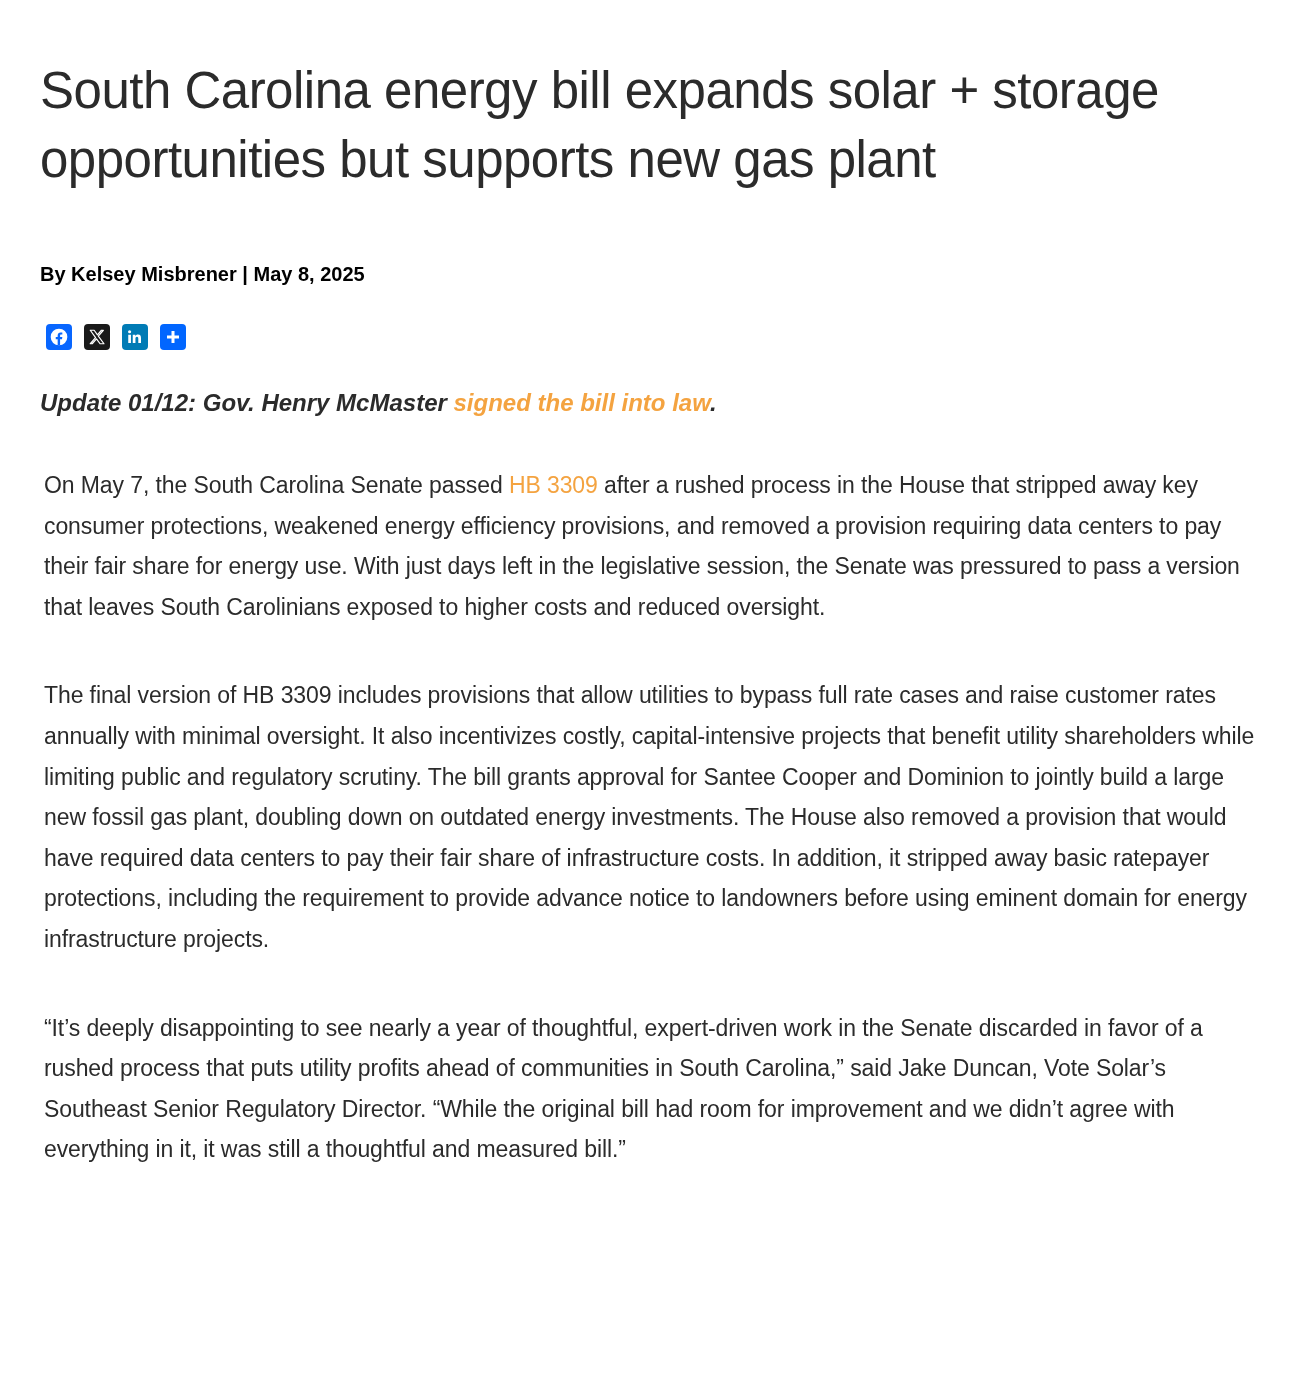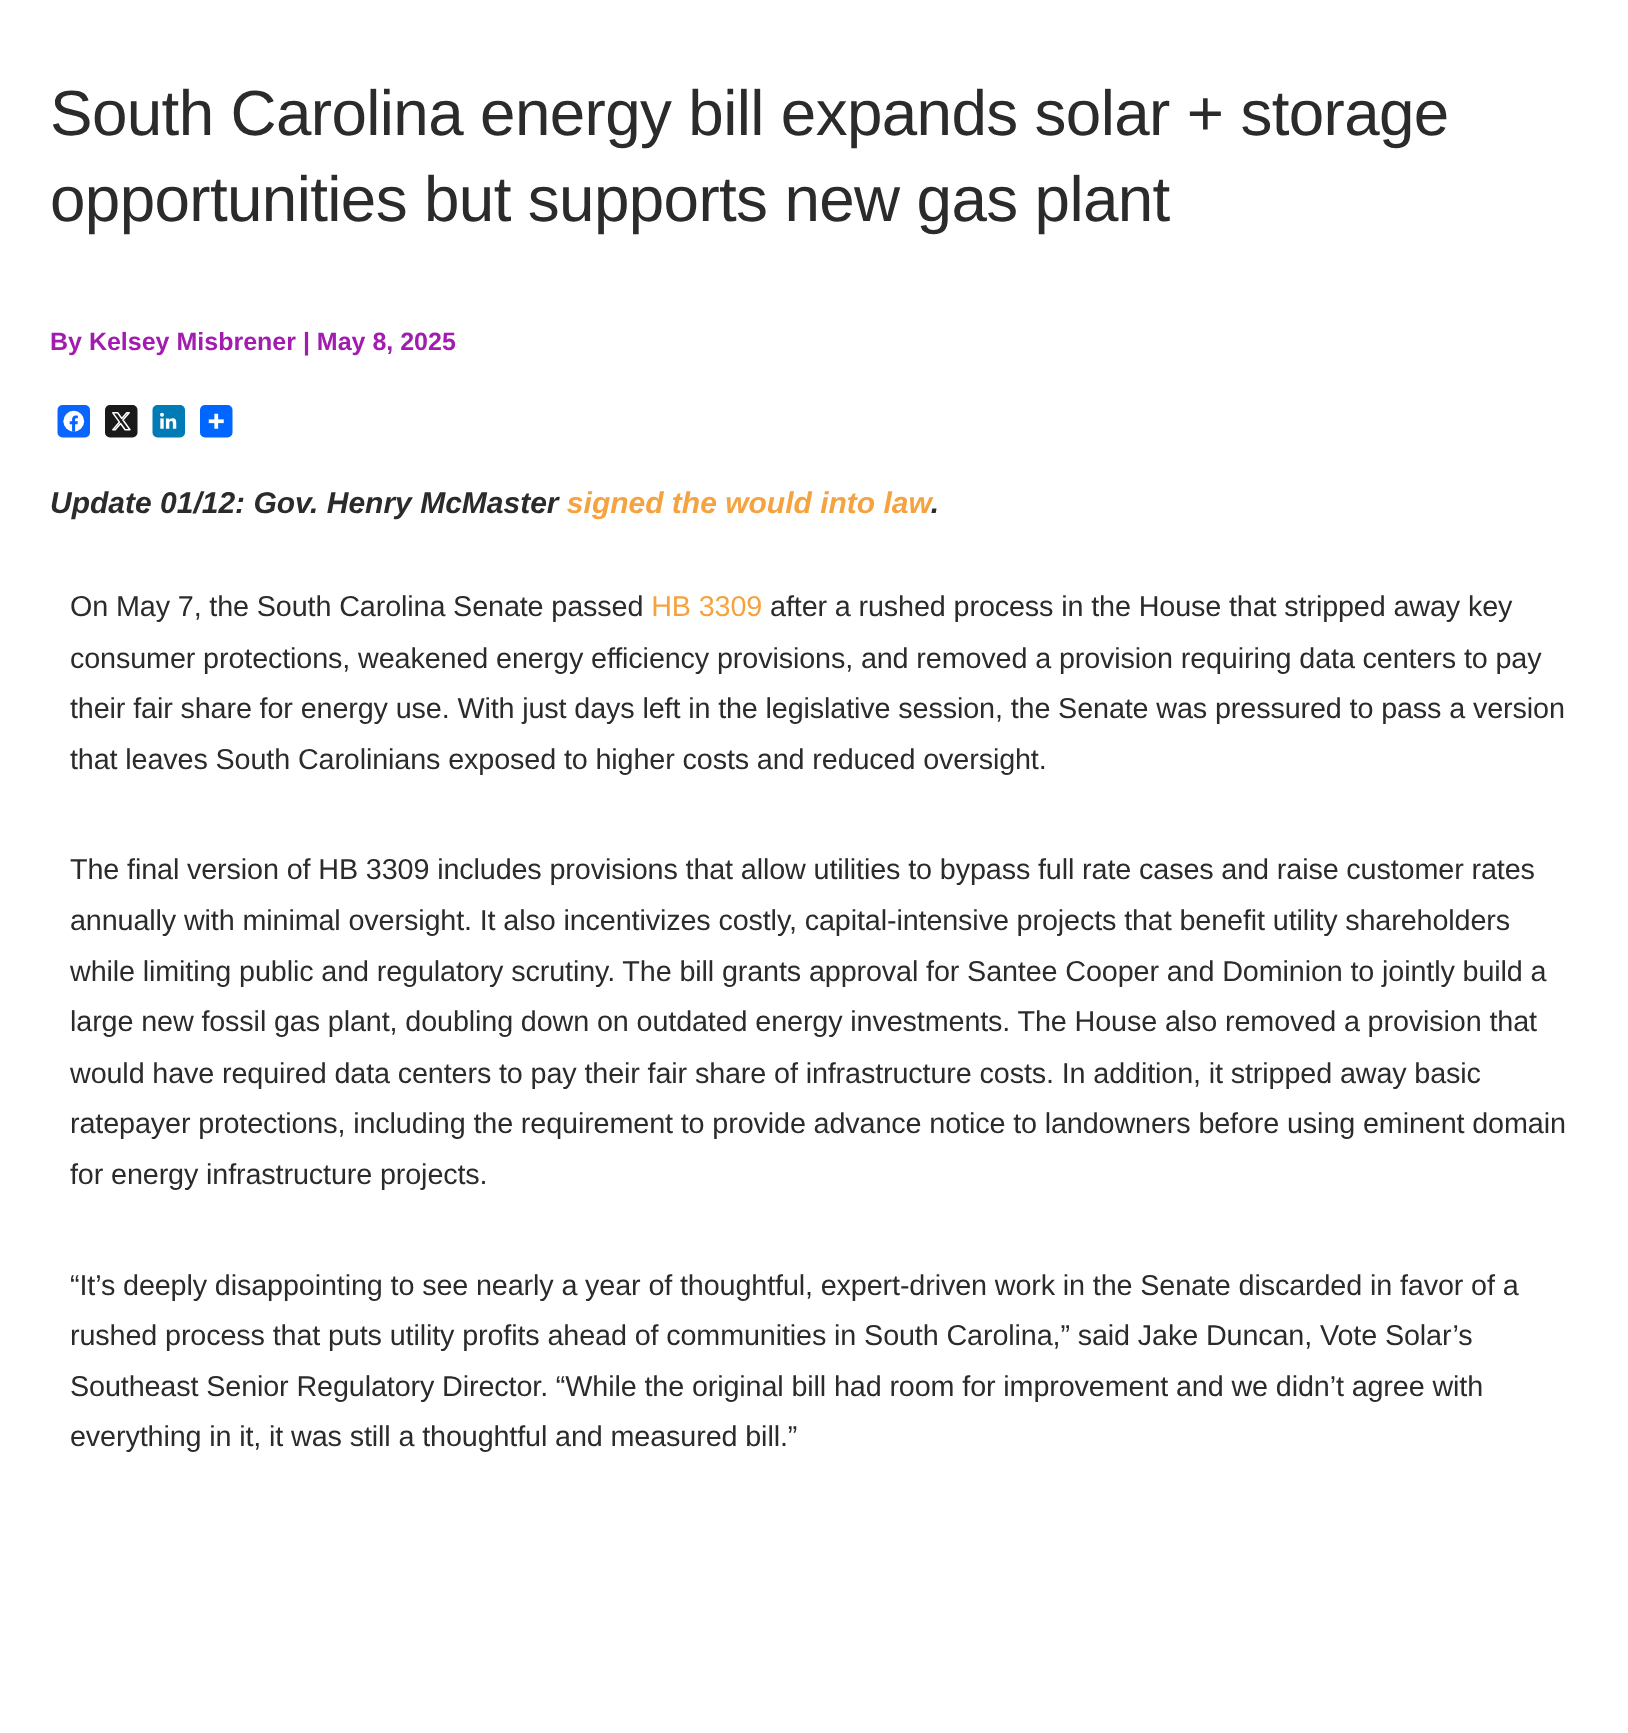--- a/index.html
+++ b/index.html
@@ -26,21 +26,21 @@
       line-height: 69px;
       font-weight: 400;
       letter-spacing: -0.5px;
       color: #2b2b2b;
       width: 1200px;
     }
     .byline {
       margin-top: 66px;
       font-size: 20px;
       font-weight: 700;
-      color: #a21caf;
+      color: #000000;
       line-height: 28px;
     }
     .share-row {
       display: flex;
       gap: 12px;
       margin-top: 36px;
       height: 26px;
       align-items: center;
       padding-left: 6px;
     }
@@ -60,21 +60,21 @@
       font-weight: 700;
       font-style: italic;
       line-height: 30px;
       color: #2b2b2b;
     }
     a.link {
       color: #f4a340;
       text-decoration: none;
     }
     .para {
-      margin: 16px;
+      margin: 4px;
       font-size: 23px;
       line-height: 40.6px;
       color: #2b2b2b;
       letter-spacing: -0.1px;
     }
     .p1 { margin-top: 47px; }
     .p2 { margin-top: 48px; }
     .p3 { margin-top: 48px; }
   </style>
 </head>
@@ -106,21 +106,21 @@
     </div>
     <div class="share-btn" style="background:#0166ff">
       <svg width="16" height="16" viewBox="0 0 16 16">
         <rect x="6.5" y="2" width="3" height="12" fill="#ffffff"></rect>
         <rect x="2" y="6.5" width="12" height="3" fill="#ffffff"></rect>
       </svg>
     </div>
   </div>
 
   <div class="update">
-    <span>Update 01/12: Gov. Henry McMaster </span><a class="link" href="#">signed the would into law</a><span>.</span>
+    <span>Update 01/12: Gov. Henry McMaster </span><a class="link" href="#">signed the bill into law</a><span>.</span>
   </div>
 
   <p class="para p1"><span>On May 7, the South Carolina Senate passed </span><a class="link" href="#">HB 3309</a><span> after a rushed process in the House that stripped away key consumer protections, weakened energy efficiency provisions, and removed a provision requiring data centers to pay their fair share for energy use. With just days left in the legislative session, the Senate was pressured to pass a version that leaves South Carolinians exposed to higher costs and reduced oversight.</span></p>
 
   <p class="para p2">The final version of HB 3309 includes provisions that allow utilities to bypass full rate cases and raise customer rates annually with minimal oversight. It also incentivizes costly, capital-intensive projects that benefit utility shareholders while limiting public and regulatory scrutiny. The bill grants approval for Santee Cooper and Dominion to jointly build a large new fossil gas plant, doubling down on outdated energy investments. The House also removed a provision that would have required data centers to pay their fair share of infrastructure costs. In addition, it stripped away basic ratepayer protections, including the requirement to provide advance notice to landowners before using eminent domain for energy infrastructure projects.</p>
 
   <p class="para p3">“It’s deeply disappointing to see nearly a year of thoughtful, expert-driven work in the Senate discarded in favor of a rushed process that puts utility profits ahead of communities in South Carolina,” said Jake Duncan, Vote Solar’s Southeast Senior Regulatory Director. “While the original bill had room for improvement and we didn’t agree with everything in it, it was still a thoughtful and measured bill.”</p>
 </div>
 
 </body></html>

